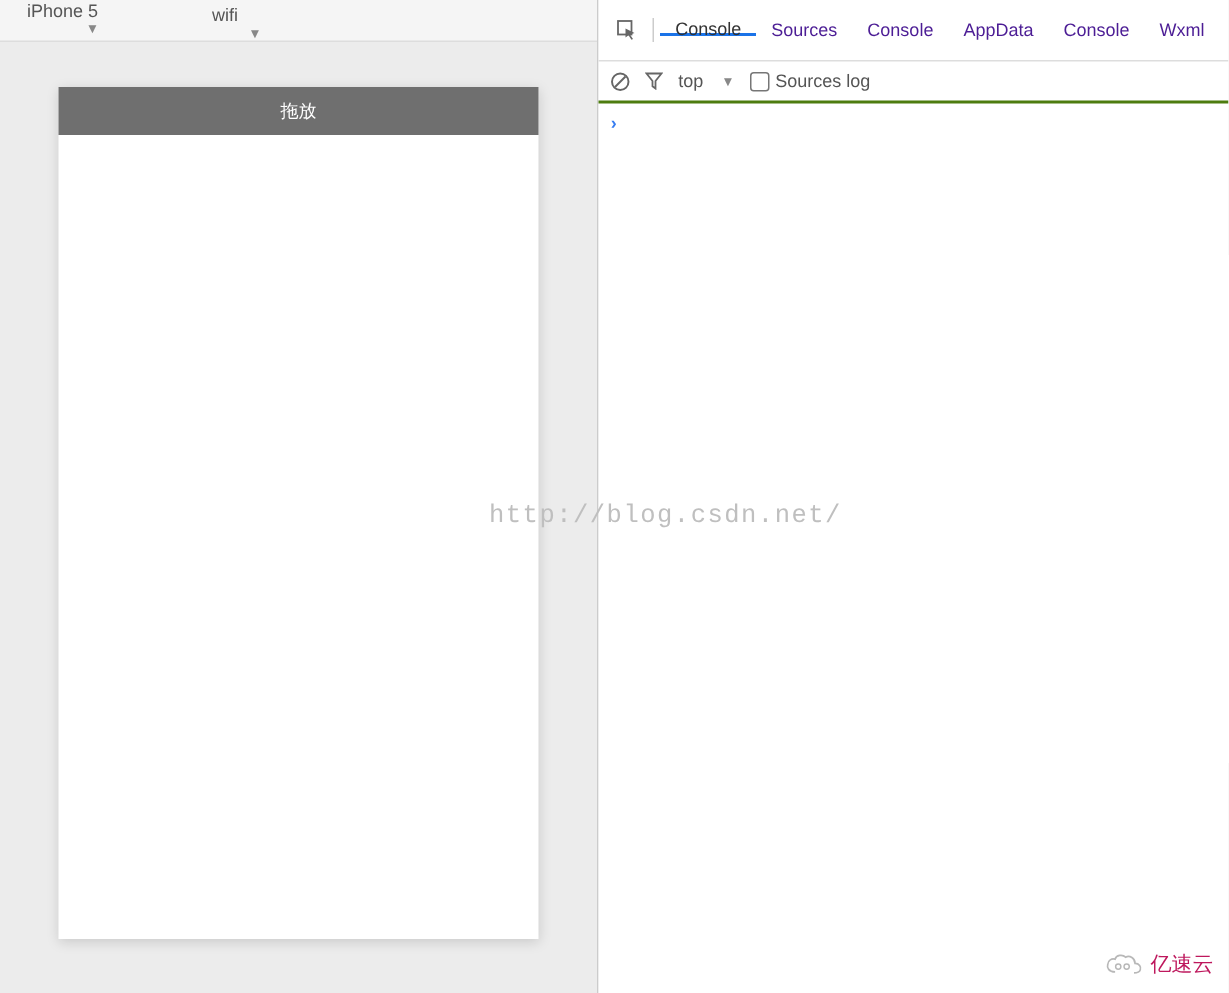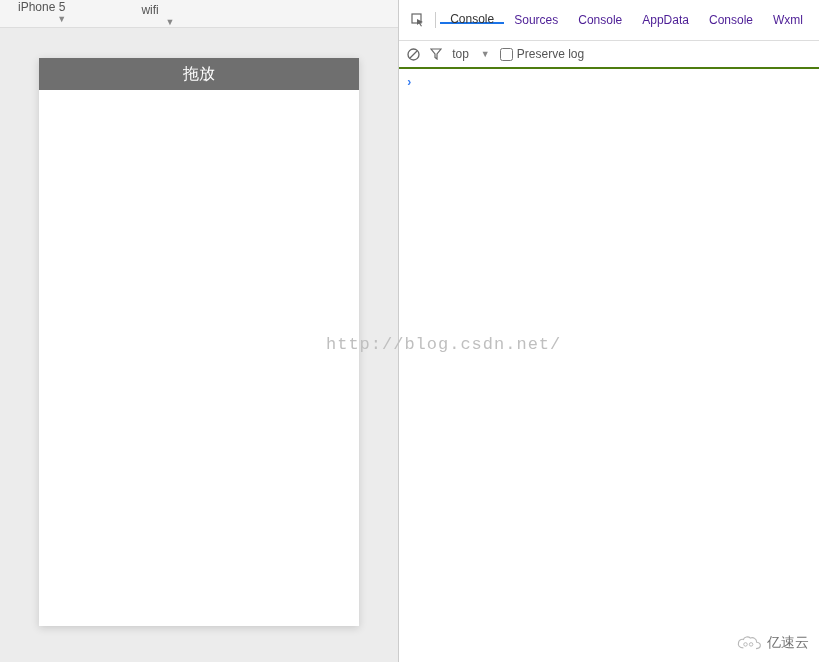--- a/index.html
+++ b/index.html
@@ -66,21 +66,21 @@
       background: #fff;
       box-shadow: 0 2px 8px rgba(0,0,0,0.15);
     }
     .phone-header {
       height: 32px;
       background: #6f6f6f;
       color: #fff;
       display: flex;
       align-items: center;
       justify-content: center;
-      font-size: 16px;
+      font-size: 12px;
     }
     .right-panel {
       flex: 1;
       background: #fff;
       display: flex;
       flex-direction: column;
     }
     .devtools-tabs {
       height: 41px;
       border-bottom: 1px solid #ddd;
@@ -164,21 +164,21 @@
       color: #bfbfbf;
       pointer-events: none;
       letter-spacing: 1px;
     }
     .corner-logo {
       position: absolute;
       right: 10px;
       bottom: 10px;
       display: flex;
       align-items: flex-end;
-      color: #737373;
+      color: #be185d;
       font-size: 14px;
       gap: 4px;
       pointer-events: none;
     }
     .corner-logo svg {
       width: 28px;
       height: 18px;
     }
   </style>
 </head>
@@ -231,21 +231,21 @@
       <svg width="12" height="12" viewBox="0 0 12 12">
           <path d="M1 1 L11 1 L7 6 L7 11 L5 9.5 L5 6 Z" fill="none" stroke="#666" stroke-width="1.2"></path>
         </svg>
     </div>
     <div class="ct-context">
       <span>top</span>
       <span class="dropdown-arrow" style="margin-left:8px;">▼</span>
     </div>
     <label class="ct-checkbox">
       <input type="checkbox" style="">
-      <span>Preserve log</span>
+      <span>Sources log</span>
     </label>
   </div>
   <div class="console-body">
     <div class="console-prompt">
       <span style="color:#367cf1;font-weight:bold;">›</span>
     </div>
   </div>
 </div>
 
 <div class="watermark">http://blog.csdn.net/</div>

